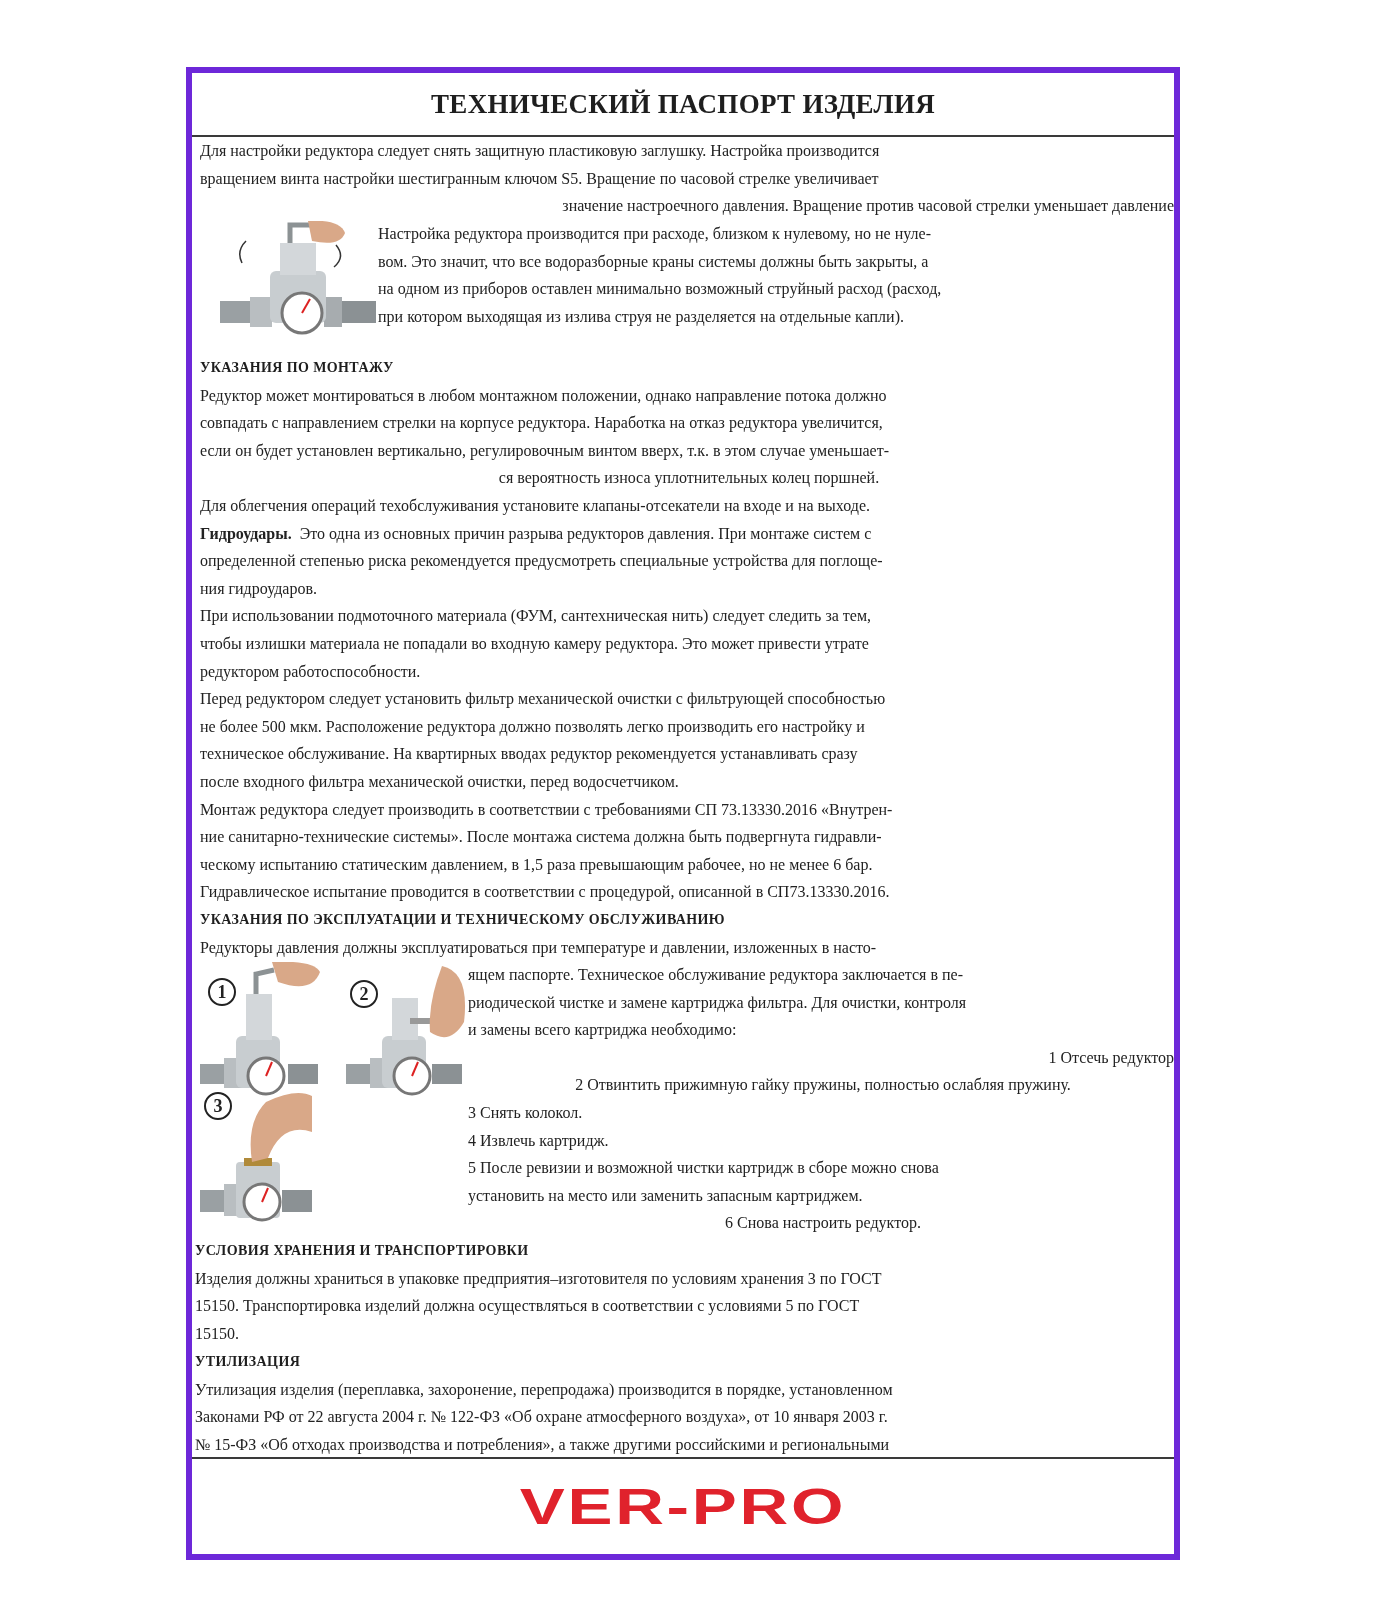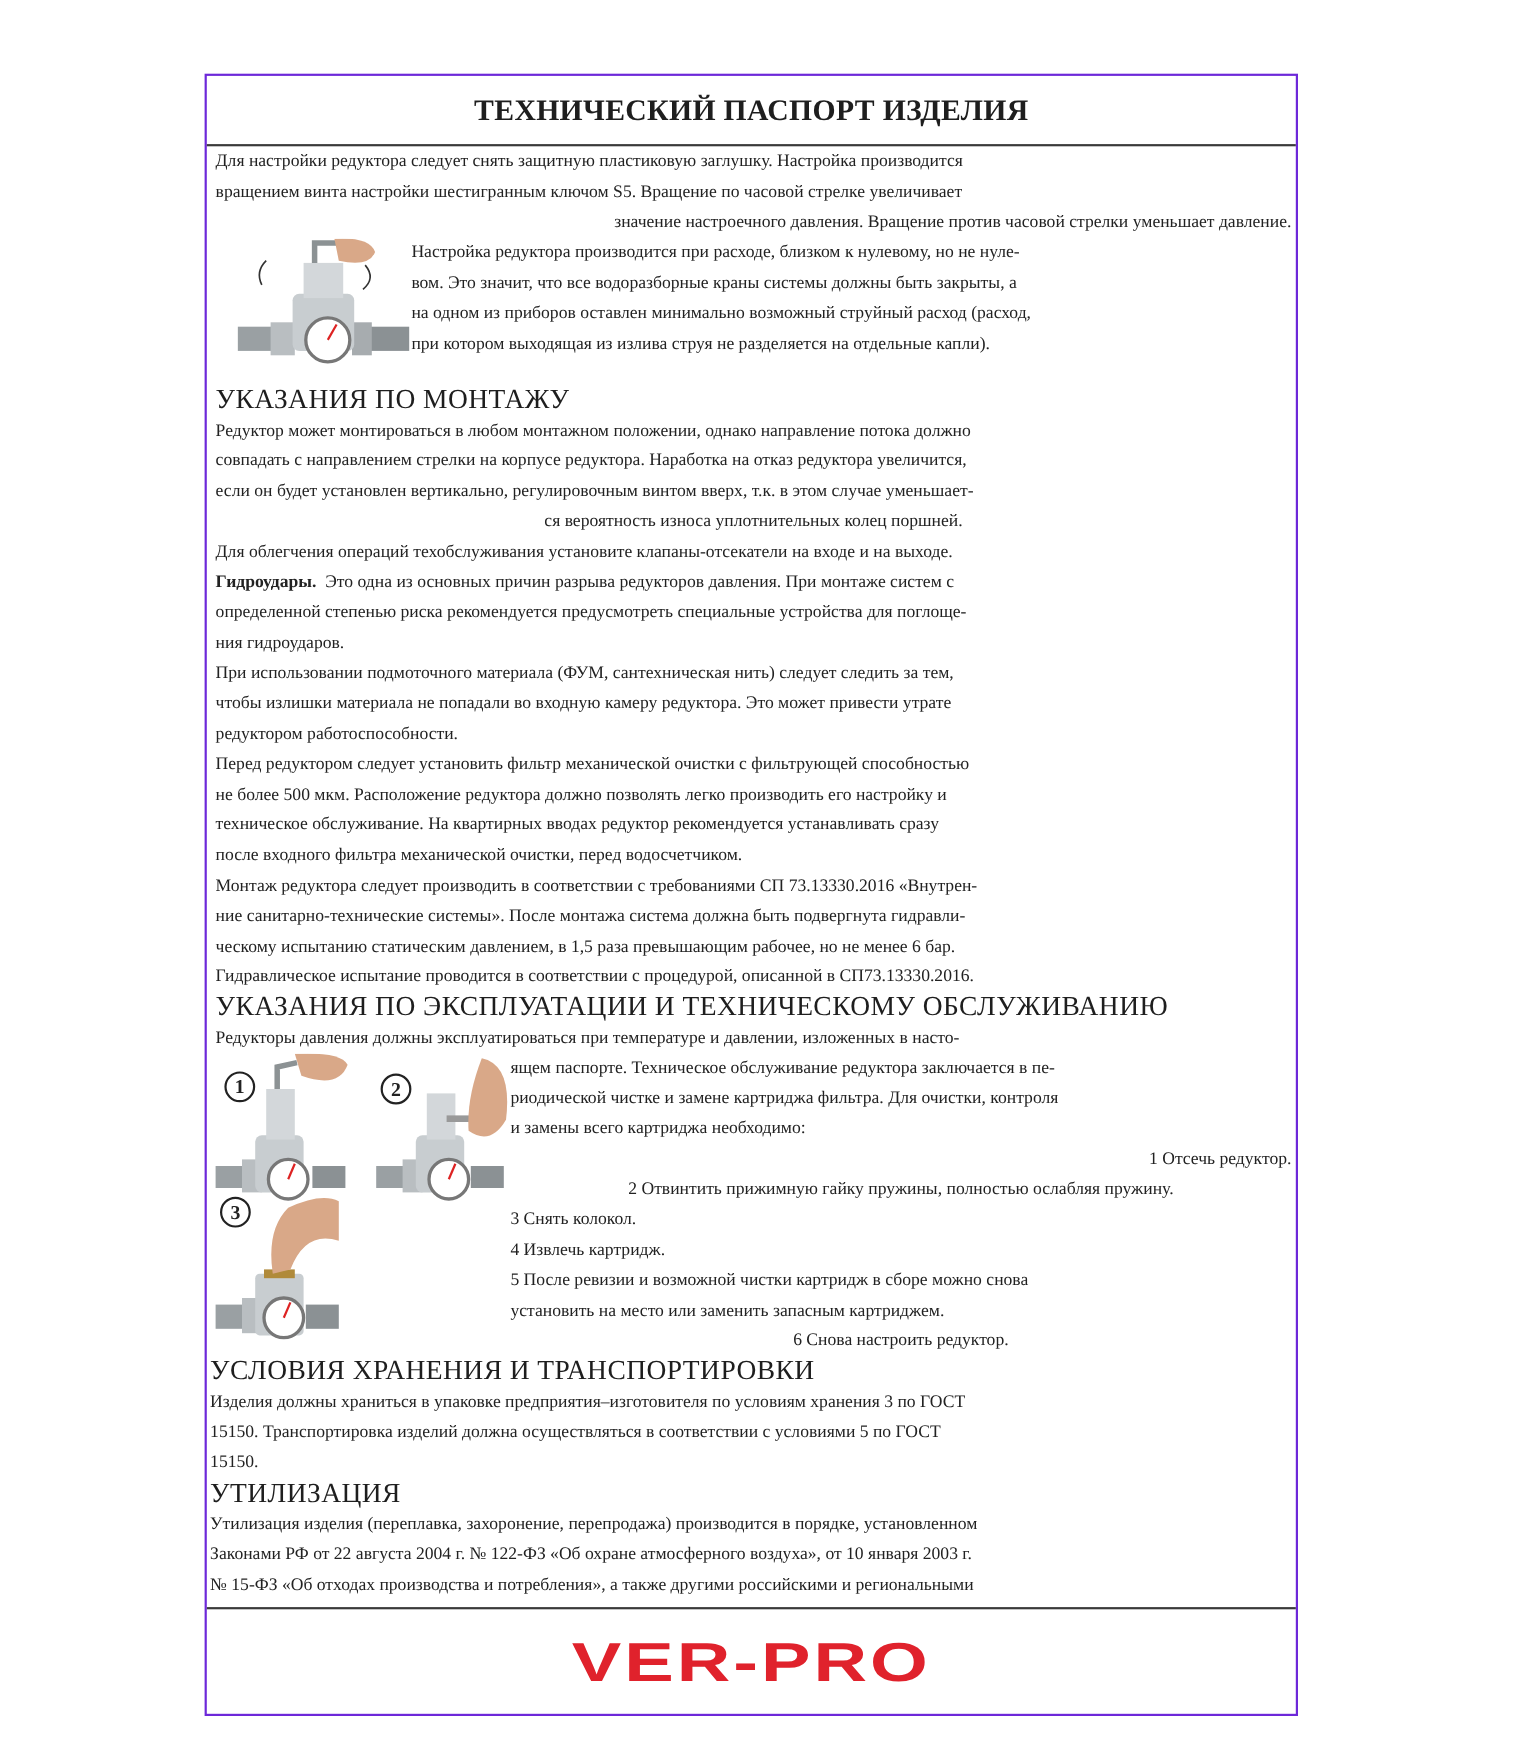--- a/index.html
+++ b/index.html
@@ -1,30 +1,30 @@
 <!DOCTYPE html>
 <html><head>
 <meta charset="utf-8">
 <style>
   html, body { margin:0; padding:0; background:#ffffff; }
   body { width:1400px; height:1600px; position:relative; overflow:hidden;
          font-family:"Liberation Serif", "DejaVu Serif", serif; color:#222; }
   .frame { position:absolute; left:186px; top:67px; width:994px; height:1493px;
-           border:2px solid #6d28d9; box-sizing:border-box; }
+           border:6px solid #6d28d9; box-sizing:border-box; }
   .title-row { position:absolute; left:0; top:0; right:0; height:62px;
                border-bottom:2px solid #3a3a3a; display:flex; align-items:center; justify-content:center; }
   .title-row h1 { margin:0; font-size:27px; font-weight:bold; letter-spacing:0.3px; color:#1e1e1e; }
   .body { position:absolute; left:0; right:0; top:62px; height:1334px; overflow:hidden; }
   .footer { position:absolute; left:0; right:0; bottom:0; height:95px; border-top:2px solid #3a3a3a;
             display:flex; align-items:center; justify-content:center; }
   .logo { font-family:"Liberation Sans", "DejaVu Sans", sans-serif; font-size:50px; font-weight:bold;
           color:#e0222c; letter-spacing:2px; transform:scaleX(1.35); }
   p, .line { margin:0; font-size:16px; line-height:27.6px; text-align:justify; }
   .blk { position:absolute; }
-  .h2 { font-weight:normal; font-size:25px; line-height:27.6px; margin:0; letter-spacing:0.4px; color:#1e1e1e; }
+  .h2 { font-weight:bold; font-size:14px; line-height:27.6px; margin:0; letter-spacing:0.4px; color:#1e1e1e; }
   .b { font-weight:bold; }
   .img { position:absolute; }
   .img svg { display:block; }
   .step-num { position:absolute; width:24px; height:24px; border:2px solid #222; border-radius:50%;
               font-size:18px; font-weight:bold; text-align:center; line-height:24px; background:#fff; }
 </style>
 </head>
 <body>
 
 <div class="frame">

